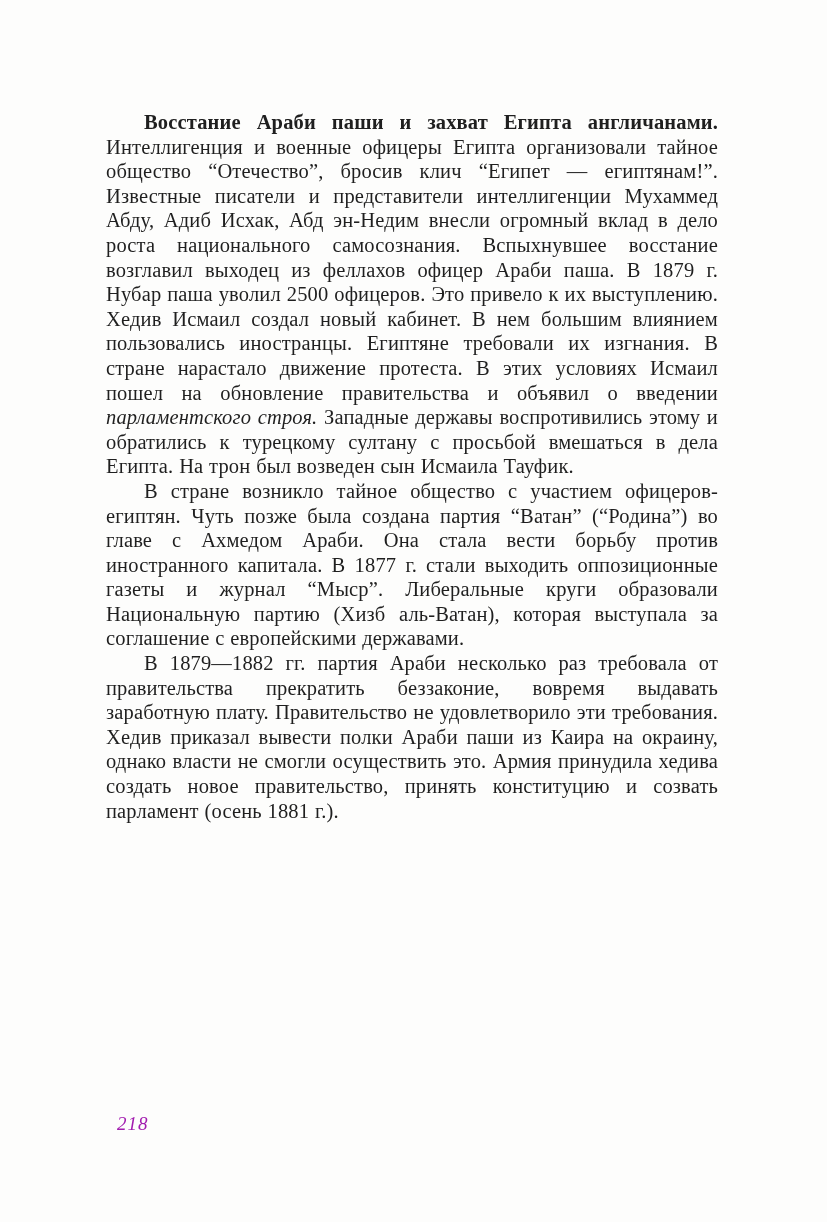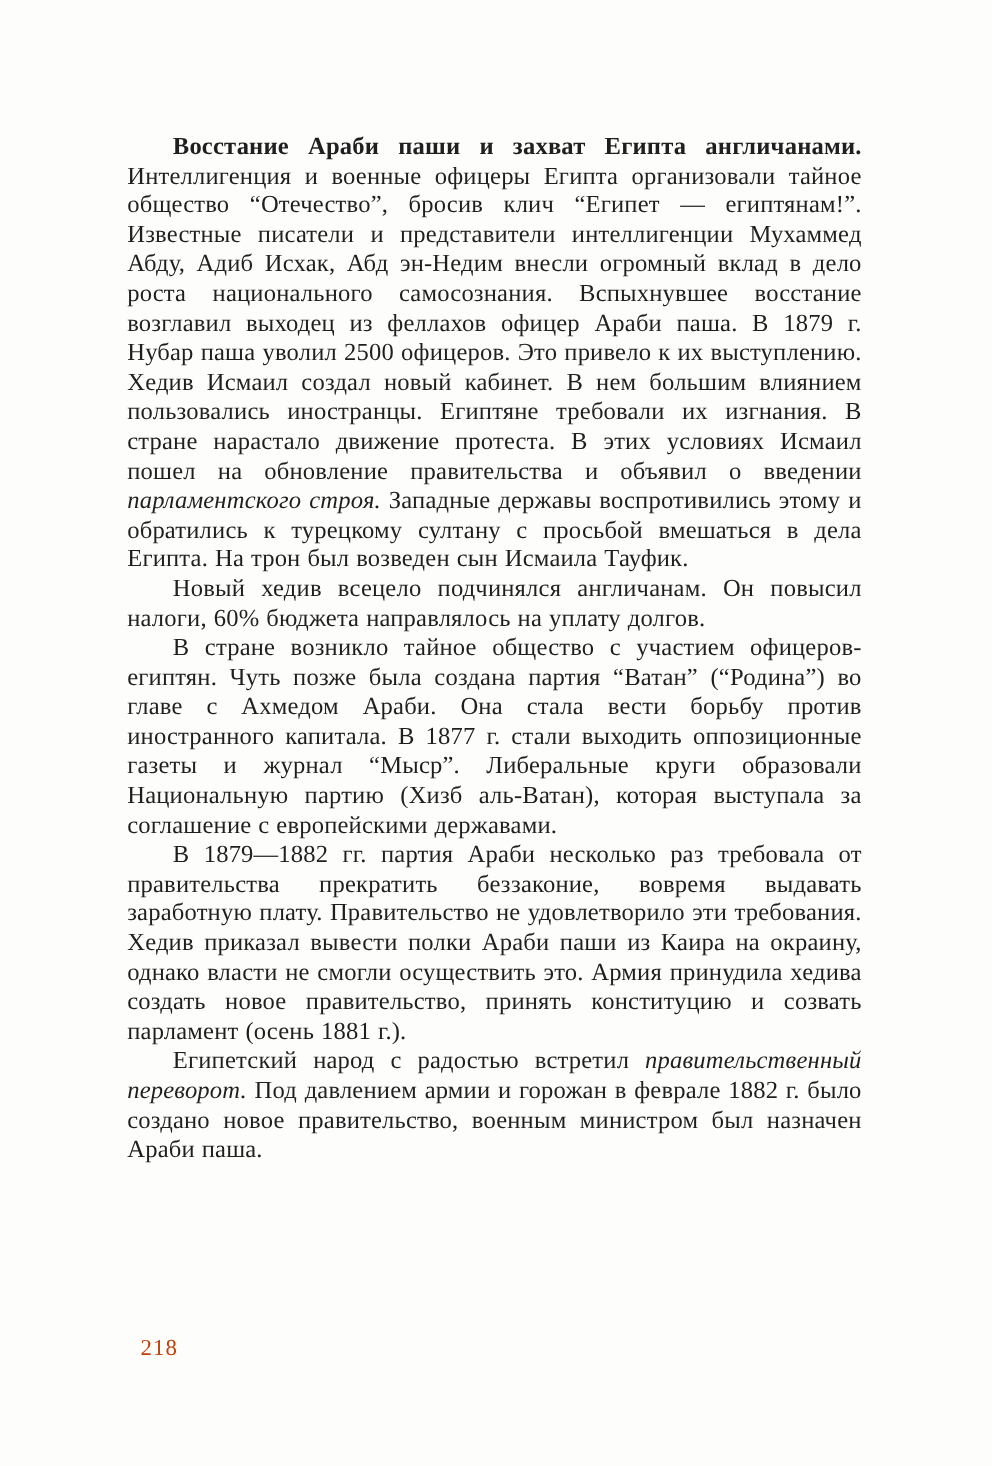--- a/index.html
+++ b/index.html
@@ -26,29 +26,28 @@
     word-spacing: 0.5px;
   }
   .para { margin: 0; text-indent: 38px; }
   .run-bold   { font-weight: 700; }
   .run-italic { font-style: italic; }
   .run-normal { }
   .page-number {
     position: absolute;
     left: 117px; top: 1113px;
     font-size: 19px;
-    color: #c2410c;
+    color: #a21caf;
     letter-spacing: 1px;
+    font-style: italic;
   }
 </style>
 </head>
 <body>
 
 <div class="page">
   <div class="text-column">
       <p class="para"><span class="run-bold">Восстание Араби паши и захват Египта англичанами.</span><span class="run-normal"> Интеллигенция и военные офицеры Египта организовали тайное общество “Отечество”, бросив клич “Египет — египтянам!”. Известные писатели и представители интеллигенции Мухаммед Абду, Адиб Исхак, Абд эн-Недим внесли огромный вклад в дело роста национального самосознания. Вспыхнувшее восстание возглавил выходец из феллахов офицер Араби паша. В 1879 г. Нубар паша уволил 2500 офицеров. Это привело к их выступлению. Хедив Исмаил создал новый кабинет. В нем большим влиянием пользовались иностранцы. Египтяне требовали их изгнания. В стране нарастало движение протеста. В этих условиях Исмаил пошел на обновление правительства и объявил о введении </span><span class="run-italic">парламентского строя.</span><span class="run-normal"> Западные державы воспротивились этому и обратились к турецкому султану с просьбой вмешаться в дела Египта. На трон был возведен сын Исмаила Тауфик.</span></p>
-      <p class="para"><span class="run-normal">Новый хедив всецело подчинялся англичанам. Он повысил налоги, 60% бюджета направлялось на уплату долгов.</span></p>
       <p class="para"><span class="run-normal">В стране возникло тайное общество с участием офицеров-египтян. Чуть позже была создана партия “Ватан” (“Родина”) во главе с Ахмедом Араби. Она стала вести борьбу против иностранного капитала. В 1877 г. стали выходить оппозиционные газеты и журнал “Мыср”. Либеральные круги образовали Национальную партию (Хизб аль-Ватан), которая выступала за соглашение с европейскими державами.</span></p>
       <p class="para"><span class="run-normal">В 1879—1882 гг. партия Араби несколько раз требовала от правительства прекратить беззаконие, вовремя выдавать заработную плату. Правительство не удовлетворило эти требования. Хедив приказал вывести полки Араби паши из Каира на окраину, однако власти не смогли осуществить это. Армия принудила хедива создать новое правительство, принять конституцию и созвать парламент (осень 1881 г.).</span></p>
-      <p class="para"><span class="run-normal">Египетский народ с радостью встретил </span><span class="run-italic">правительственный переворот.</span><span class="run-normal"> Под давлением армии и горожан в феврале 1882 г. было создано новое правительство, военным министром был назначен Араби паша.</span></p>
     </div>
   <div class="page-number">218</div>
 </div>
 
 </body></html>

